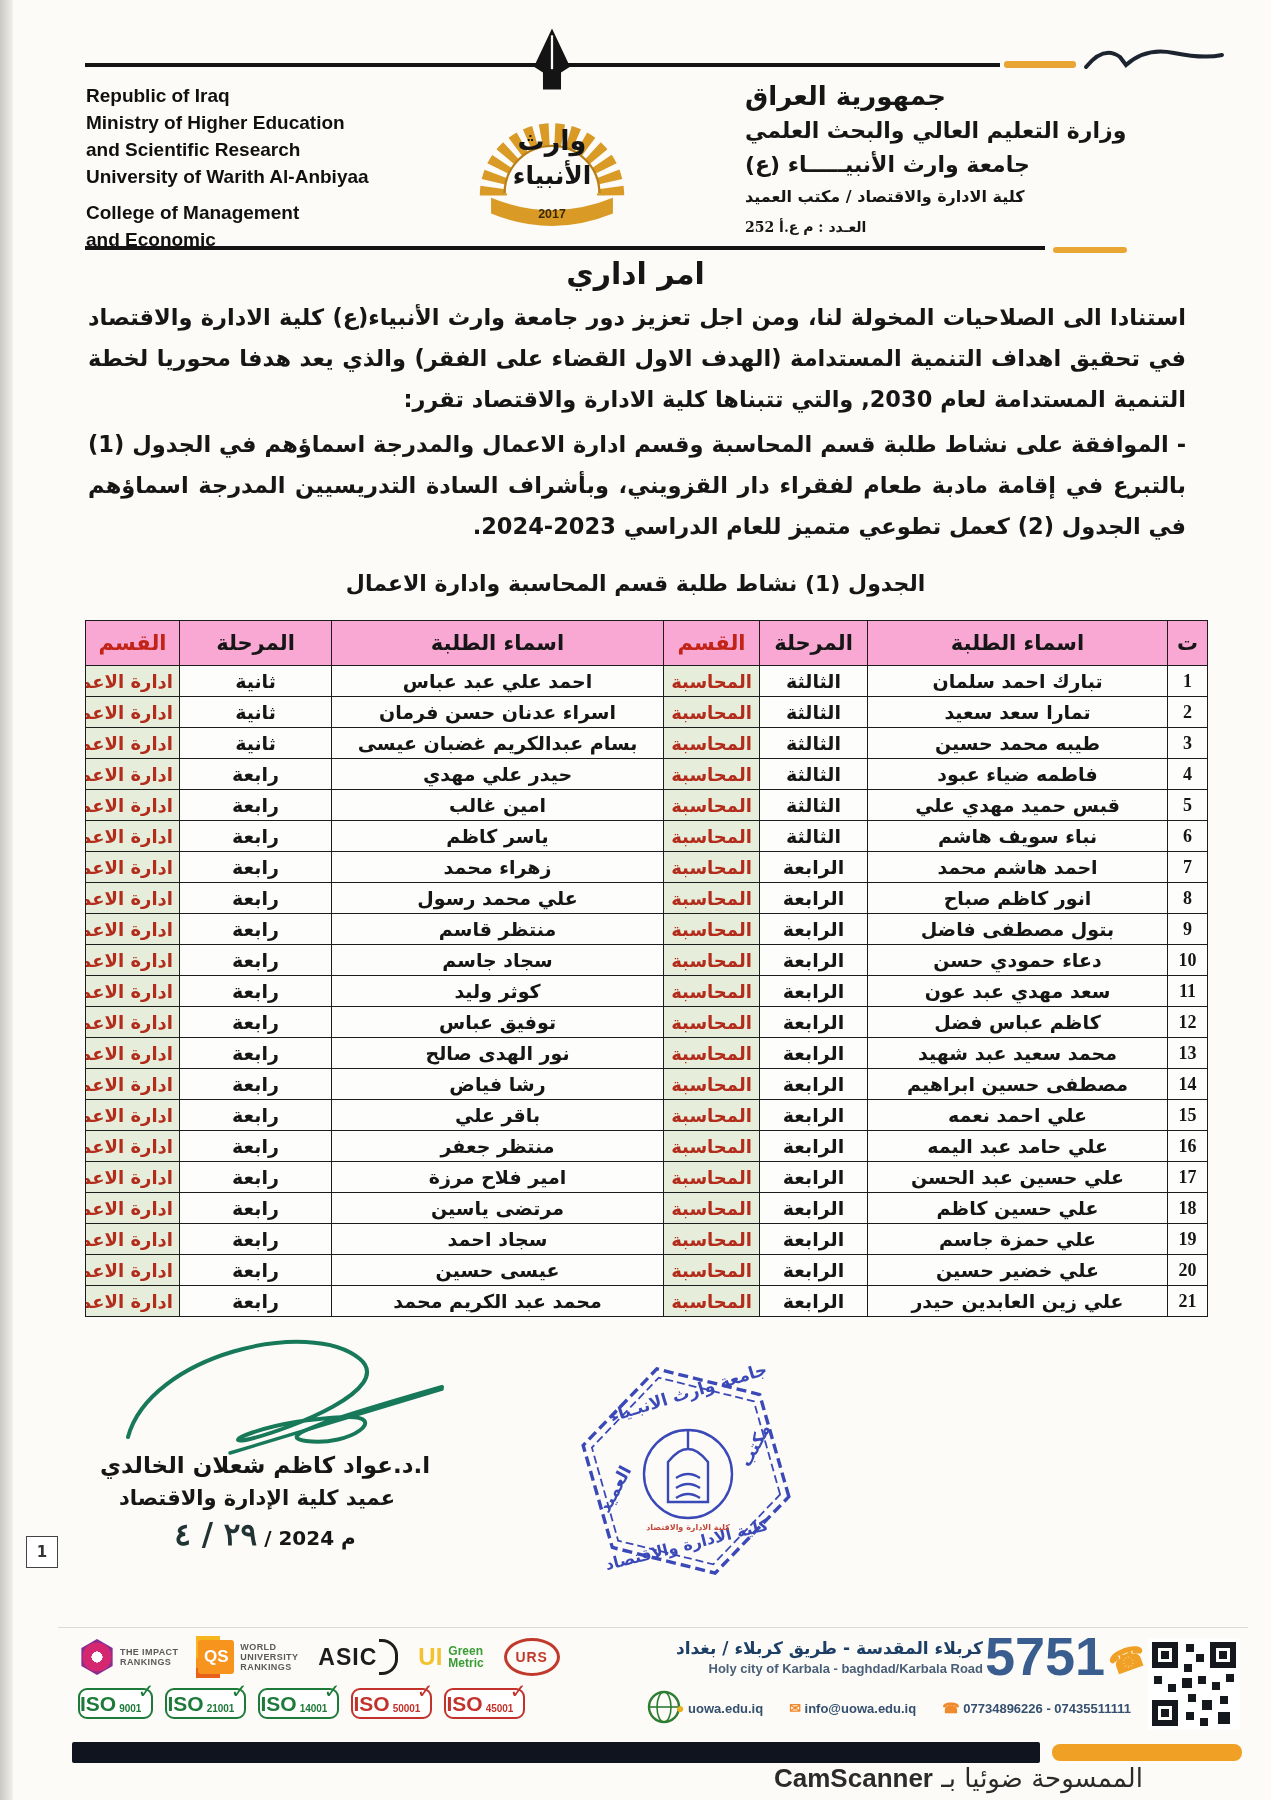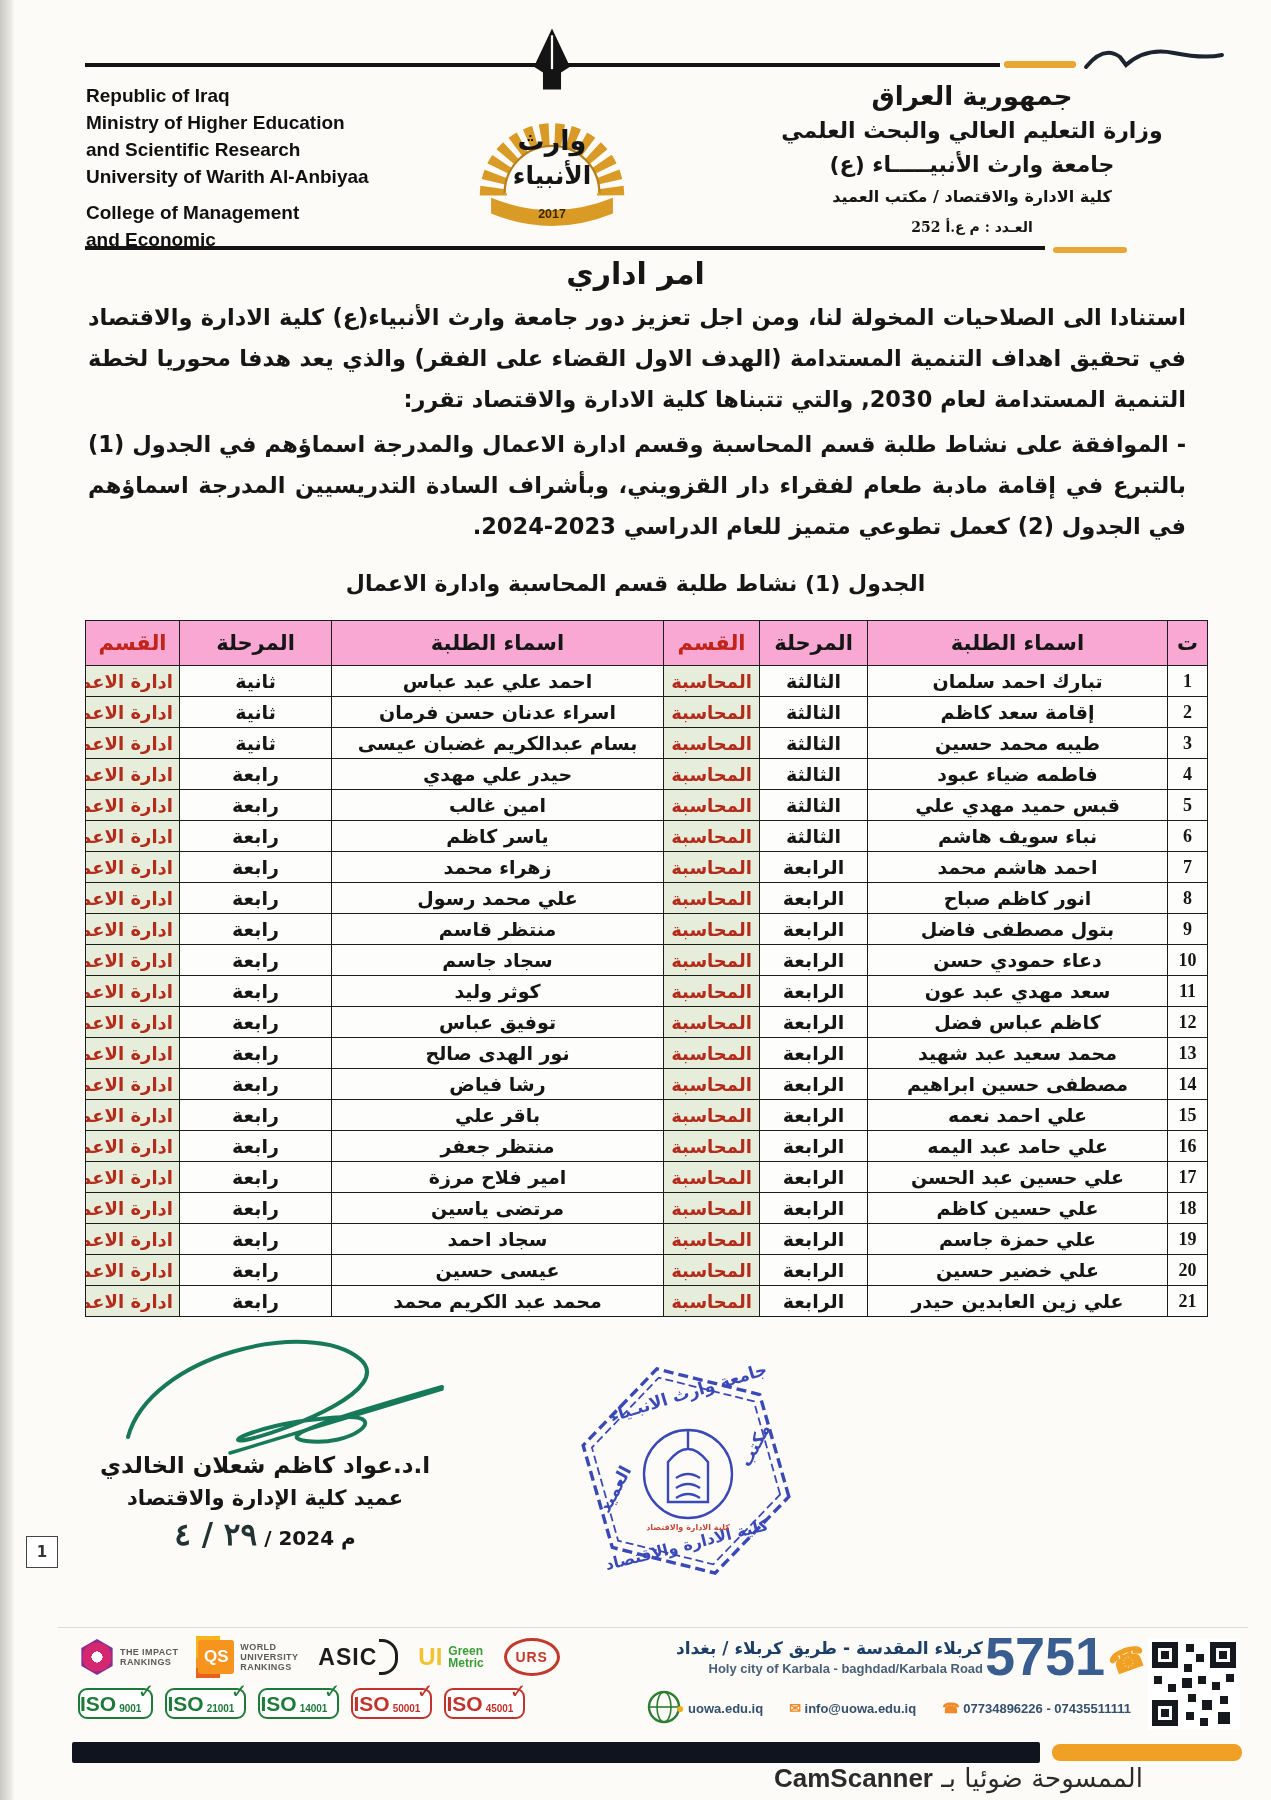--- a/index.html
+++ b/index.html
@@ -6,21 +6,21 @@
   .page{position:relative;width:1271px;height:1800px;background:#fcfbf7;overflow:hidden;
         font-family:"DejaVu Sans",sans-serif;color:#161616;}
   .scan-edge{position:absolute;left:0;top:0;width:14px;height:100%;
              background:linear-gradient(90deg,#c9c9c3,#eceae4 80%,rgba(236,234,228,0));}
   
   .rule{position:absolute;background:#141414;}
   .dash{position:absolute;background:#e79c1f;border-radius:3px;opacity:.9;}
   .hdr-en{position:absolute;left:86px;top:82px;font-family:"Liberation Sans",sans-serif;
           font-weight:700;font-size:19px;line-height:27px;color:#101010;}
   .hdr-en .college{margin-top:9px;}
-  .hdr-ar{position:absolute;right:84px;top:78px;width:430px;direction:rtl;text-align:center;
+  .hdr-ar{position:absolute;right:96px;top:78px;width:430px;direction:rtl;text-align:left;
           font-weight:700;}
   .hdr-ar .l0{font-size:26px;line-height:36px;}
   .hdr-ar .l1{font-size:22px;line-height:34px;}
   .hdr-ar .l2{font-size:22px;line-height:34px;}
   .hdr-ar .l3{font-size:16px;line-height:30px;}
   .hdr-ar .meta{font-size:14px;line-height:30px;font-family:"DejaVu Serif","DejaVu Sans",serif;font-weight:700;}
   .logo-box{position:absolute;left:458px;top:24px;width:188px;height:220px;}
   
   .doc-title{position:absolute;left:0;top:256px;width:100%;text-align:center;direction:rtl;
              font-size:30px;font-weight:800;}
@@ -36,21 +36,21 @@
                  white-space:nowrap;text-align:center;font-weight:700;}
   table.students th{height:44px;background:#f9a8d4;font-size:21px;margin-top:20px;}
   table.students th.red{color:#c22418;}
   table.students td{height:30px;font-size:19px;background:#fdfdfb;}
   table.students td.c-dept{background:#e6eedb;color:#b32b1a;font-size:18px;}
   table.students td.c-no{font-family:"Liberation Serif",serif;font-size:18px;}
   
   .sig-svg{position:absolute;left:110px;top:1325px;}
   .sig-name{position:absolute;left:55px;top:1452px;width:420px;text-align:center;direction:rtl;
             font-size:23px;font-weight:800;}
-  .sig-role{position:absolute;left:55px;top:1486px;width:420px;text-align:center;direction:rtl;
+  .sig-role{position:absolute;left:47px;top:1486px;width:420px;text-align:center;direction:rtl;
             font-size:21px;font-weight:700;}
   .sig-date{position:absolute;left:55px;top:1516px;width:420px;text-align:center;direction:ltr;
             font-size:20px;font-weight:700;}
   .sig-date .hand{font-size:31px;font-weight:600;color:#233;letter-spacing:6px;
                   font-family:"DejaVu Serif",serif;}
   .stamp-svg{position:absolute;left:572px;top:1352px;opacity:.92;}
   .pagenum{position:absolute;left:26px;top:1536px;width:30px;height:30px;border:1.6px solid #444;
            background:#fff;display:flex;align-items:center;justify-content:center;
            font-size:15px;font-weight:700;color:#333;}
   
@@ -176,21 +176,21 @@
           <td class="c-no">1</td>
           <td class="c-name">تبارك احمد سلمان</td>
           <td class="c-stage">الثالثة</td>
           <td class="c-dept">المحاسبة</td>
           <td class="c-name">احمد علي عبد عباس</td>
           <td class="c-stage">ثانية</td>
           <td class="c-dept">ادارة الاعمال</td>
         </tr>
         <tr>
           <td class="c-no">2</td>
-          <td class="c-name">إقامة سعد كاظم</td>
+          <td class="c-name">تمارا سعد سعيد</td>
           <td class="c-stage">الثالثة</td>
           <td class="c-dept">المحاسبة</td>
           <td class="c-name">اسراء عدنان حسن فرمان</td>
           <td class="c-stage">ثانية</td>
           <td class="c-dept">ادارة الاعمال</td>
         </tr>
         <tr>
           <td class="c-no">3</td>
           <td class="c-name">طيبه محمد حسين</td>
           <td class="c-stage">الثالثة</td>

